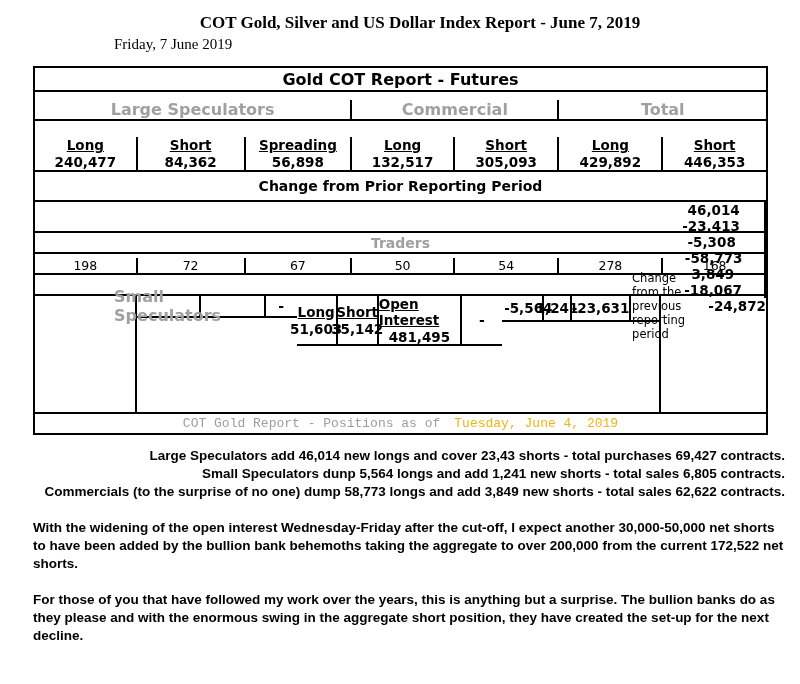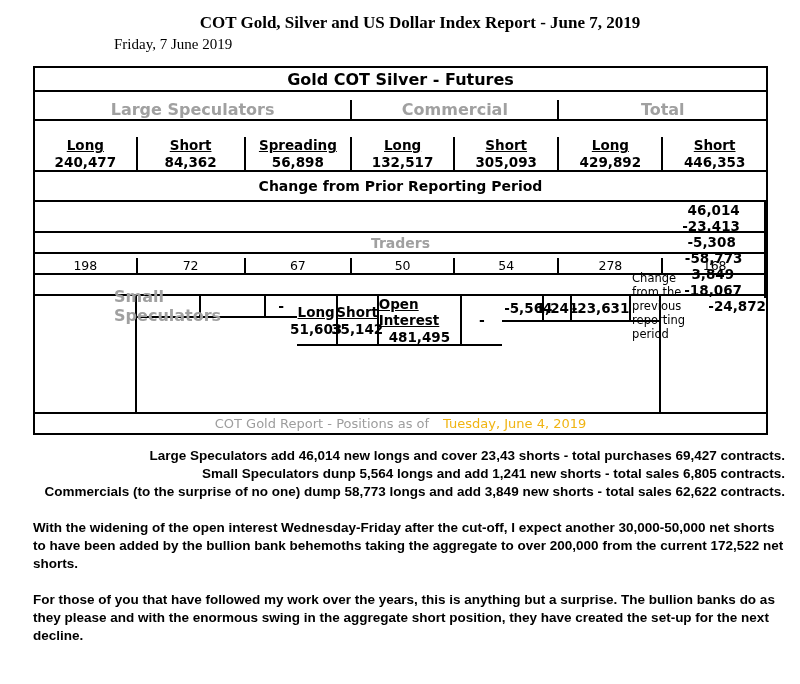--- a/index.html
+++ b/index.html
@@ -56,42 +56,42 @@
   .sp-a{height:22px;}
   .sp-b{height:50px;}
   .sp-c{height:26px;padding-left:13px;}
   .sp-d{height:20px;flex:1;}
   .m1{width:20%}.m2{width:20%}.m3{width:40.6%}.m4{flex:1}
   .d1{width:40%}.d2{flex:1}
   .sp-title{font-weight:bold;font-size:16px;color:#a0a0a0;}
   .dash{font-weight:bold;font-size:14px;}
   .fnote{font-size:11.5px;}
 
-  .r-footer{height:19px;align-items:center;justify-content:center;font-size:13px;}
+  .r-footer{height:19px;align-items:center;justify-content:center;font-size:13px;font-family:Liberation Mono, monospace;}
   .f-label{color:#9d9d9d;}
   .f-date{color:#f0b412;margin-left:14px;}
 
   
   .commentary{margin:12px 0 0 33px;width:752px;font-family:"Liberation Sans",sans-serif;
     font-weight:bold;font-size:13.5px;line-height:18px;}
   .para{margin:0 0 18px 0;}
   .pline{display:block;text-align:right;}
 </style>
 </head>
 <body>
 
 <div>
 
   <div class="page-title">COT Gold, Silver and US Dollar Index Report - June 7, 2019</div>
   <div class="date-line">Friday, 7 June 2019</div>
 
   <div class="cot-table">
 
     <div class="row r-title">
-      <span>Gold COT Silver - Futures</span>
+      <span>Gold COT Report - Futures</span>
     </div>
 
     <div class="row r-sections">
       <div class="cell s1 section">Large Speculators</div>
       <div class="cell s2 section">Commercial</div>
       <div class="cell s3 section endc">Total</div>
     </div>
 
     <div class="row r-cols">
       <div class="cell c1 colcell">

